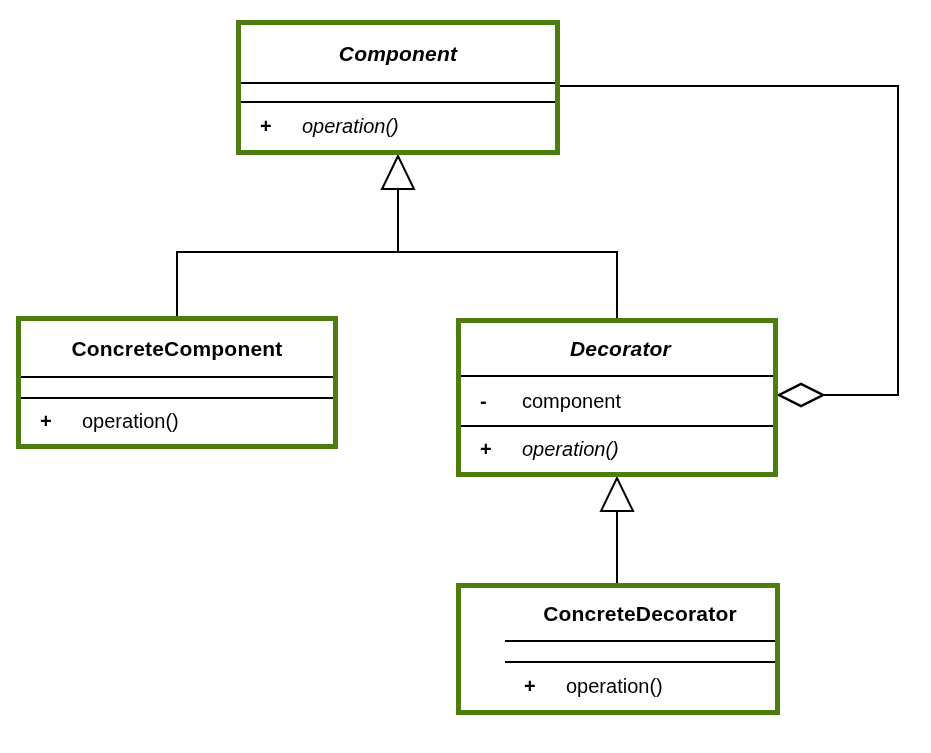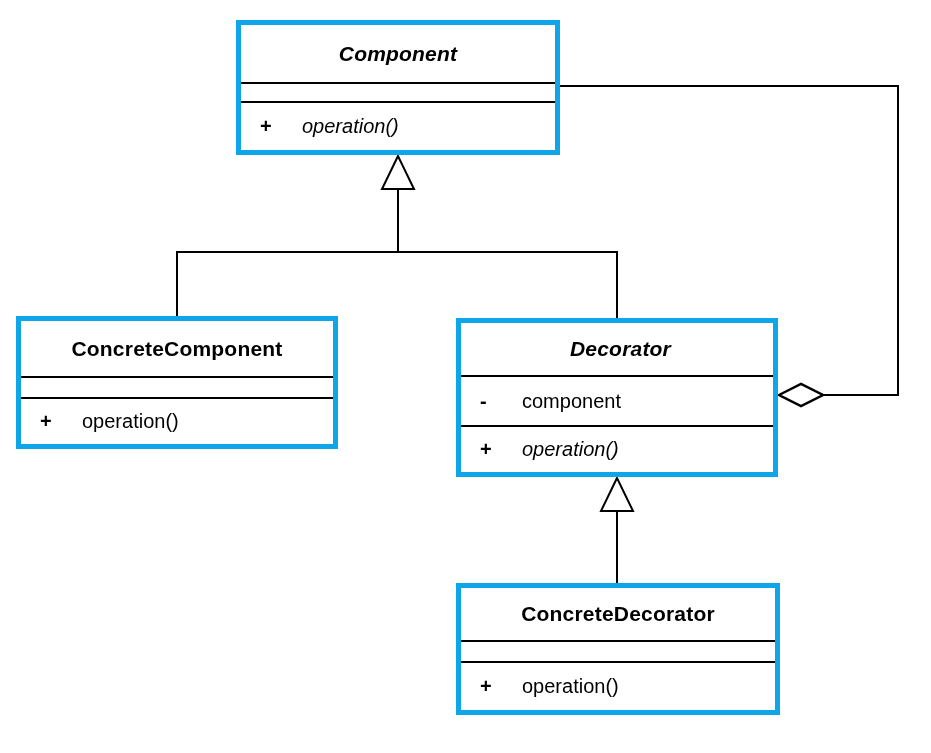--- a/index.html
+++ b/index.html
@@ -12,21 +12,21 @@
     width: 931px;
     height: 753px;
     background: #ffffff;
     font-family: "Liberation Sans", sans-serif;
     overflow: hidden;
   }
   .uml-class {
     position: absolute;
     box-sizing: border-box;
     background: #ffffff;
-    border: 5px solid #0ea5e9;
+    border: 5px solid #4d7c0f;
     display: flex;
     flex-direction: column;
     z-index: 2;
   }
   .sec-title {
     display: flex;
     align-items: center;
     justify-content: center;
     font-weight: bold;
     font-size: 21px;
@@ -118,21 +118,21 @@
       </div>
     </div>
     <div class="sec" style="flex:1;">
       <div class="member italic-member">
         <span class="vis">+</span>
         <span class="mlabel">operation()</span>
       </div>
     </div>
   </div>
 
-  <div class="uml-class" style="left:456px; top:583px; width:324px; height:132px;">
+  <div class="uml-class" style="left:456px; top:583px; width:324px; height:132px;padding-left:44px;">
     <div class="sec-title" style="height:52px;">ConcreteDecorator</div>
     <div class="sec" style="height:21px;"></div>
     <div class="sec" style="flex:1;">
       <div class="member">
         <span class="vis">+</span>
         <span class="mlabel">operation()</span>
       </div>
     </div>
   </div>
 

